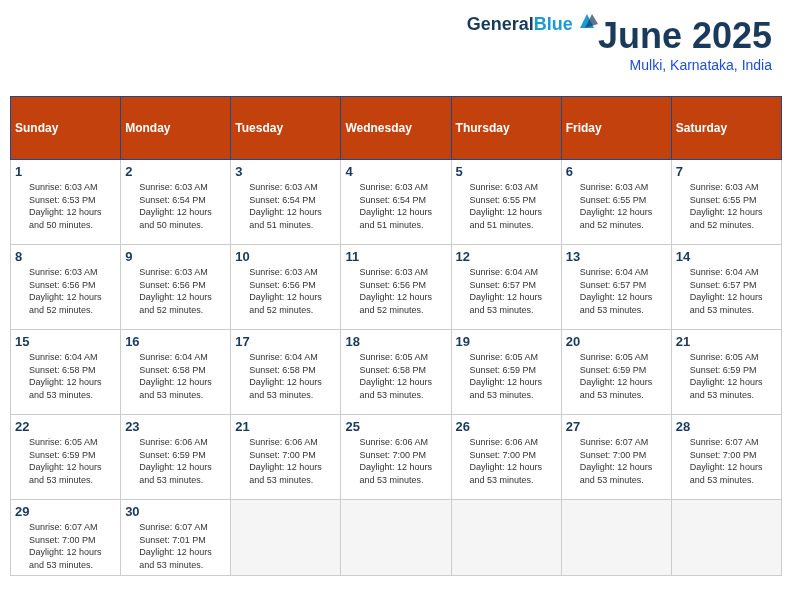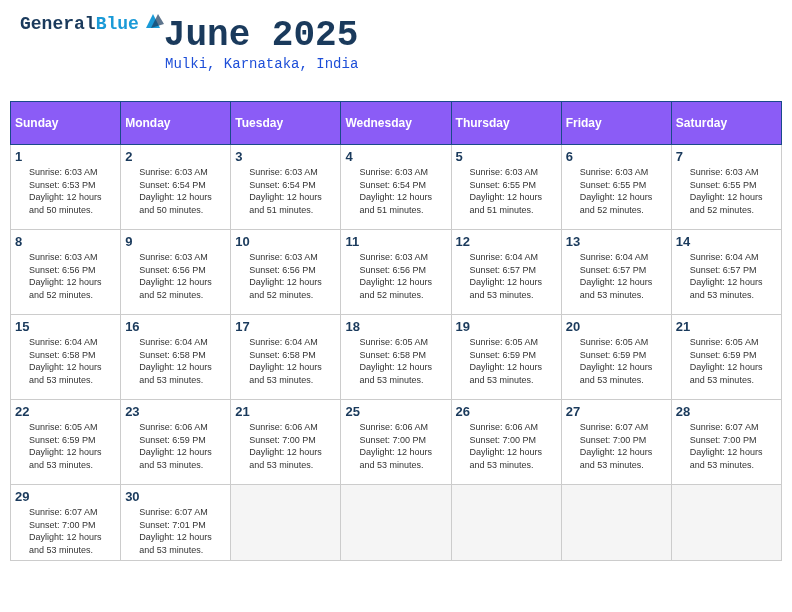--- a/index.html
+++ b/index.html
@@ -5,25 +5,24 @@
     * { box-sizing: border-box; margin: 0; padding: 0; }
     body {
       font-family: Arial, sans-serif;
       background: #fff;
       width: 792px;
       min-height: 612px;
       padding: 10px;
     }
     .header {
       display: flex;
-      justify-content: flex-start;
+      justify-content: flex-end;
       align-items: flex-start;
-      margin-bottom: 24px;
+      margin-bottom: 18px;
       padding: 5px 10px;
-      font-family: Liberation Mono, monospace;
     }
     .logo {
       display: flex;
       align-items: center;
     }
     .logo-text {
       font-size: 18px;
       font-weight: bold;
       color: #1a3a5c;
       line-height: 1.1;
@@ -42,23 +41,23 @@
     .subtitle {
       font-size: 14px;
       color: #1d4ed8;
     }
     .calendar {
       width: 100%;
       border-collapse: collapse;
       font-size: 10px;
     }
     .calendar th {
-      background: #8b5cf6;
+      background: #c2410c;
       color: #fff;
-      padding: 14px 4px;
+      padding: 24px 4px;
       text-align: left;
       font-size: 12px;
       font-weight: bold;
       border: 1px solid #1a4a8a;
     }
     .calendar td {
       border: 1px solid #ccc;
       vertical-align: top;
       padding: 4px;
       width: 14.28%;

